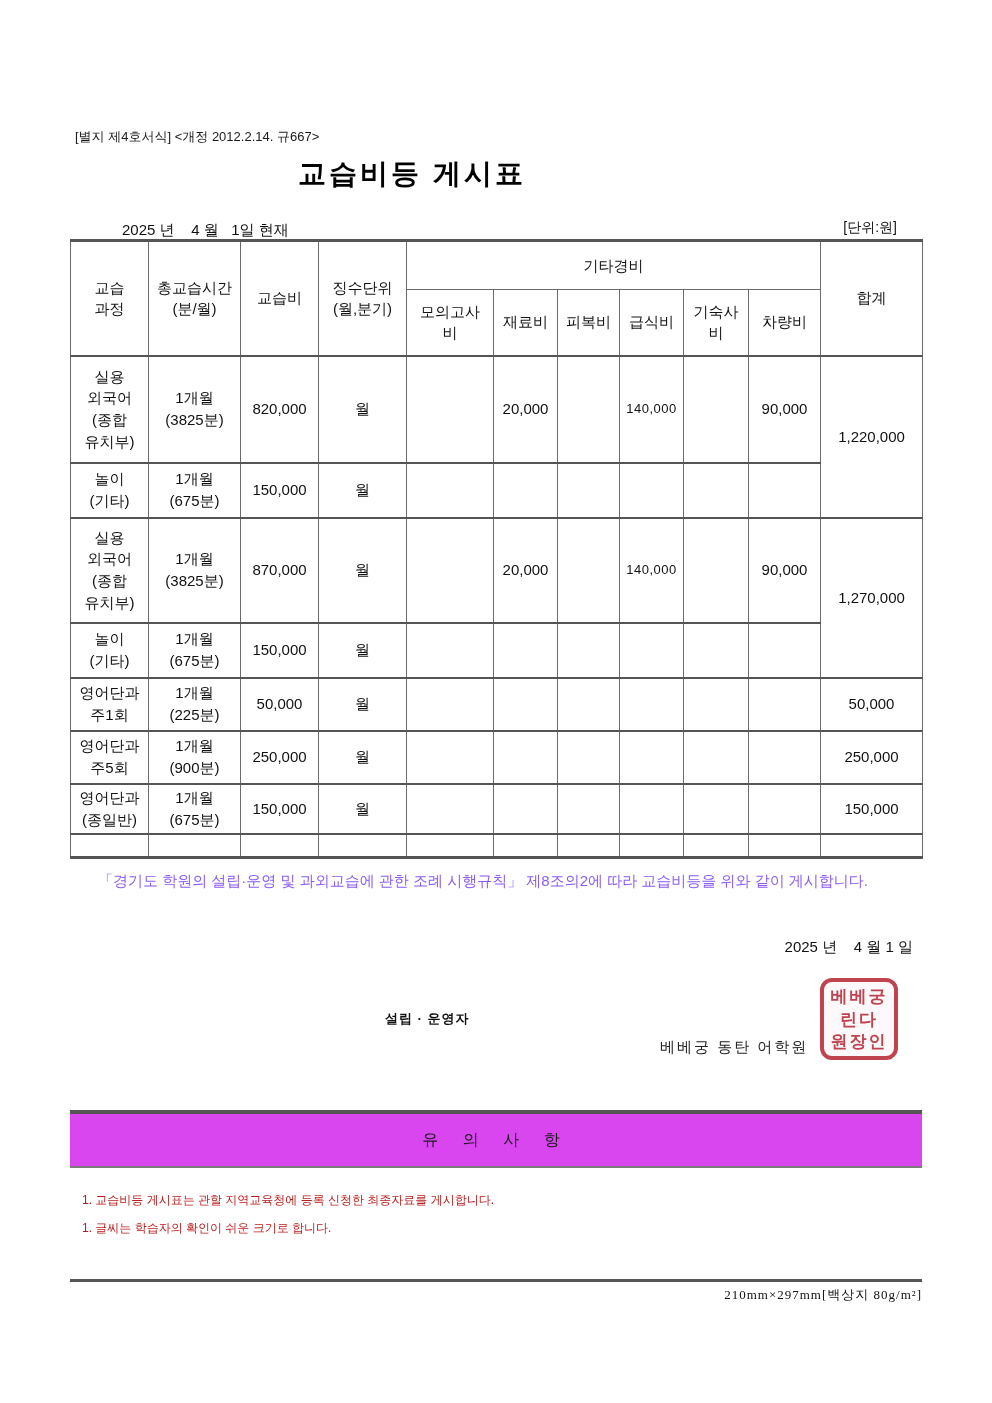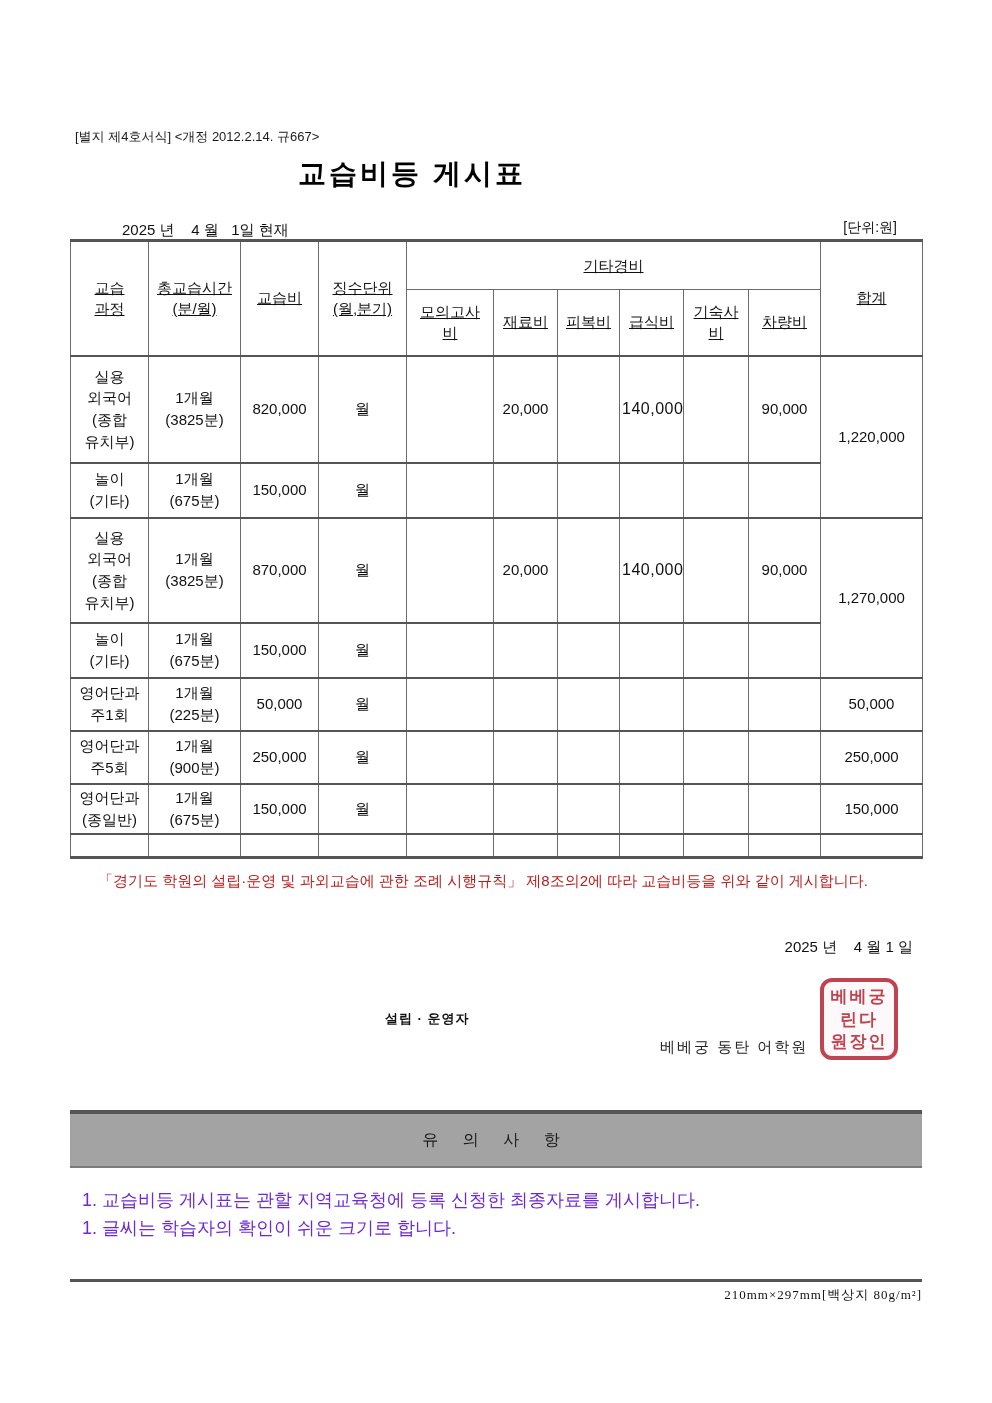--- a/index.html
+++ b/index.html
@@ -32,68 +32,68 @@
     border-collapse: collapse; table-layout: fixed; width: 852px;
     font-size: 15px; color: #111;
     border-top: 3px solid #555; border-bottom: 3px solid #555;
   }
   table.fee th, table.fee td {
     border-left: 1px solid #6b6b6b; border-right: 1px solid #6b6b6b;
     font-weight: normal; text-align: center; vertical-align: middle;
     padding: 1px 2px; white-space: pre-line; line-height: 1.45;
     overflow: hidden;
   }
-  table.fee thead th { border-bottom: 2px solid #555; text-decoration: underline; }
+  table.fee thead th { border-bottom: 2px solid #555; }
   table.fee thead th.group-etc { border-bottom: 1px solid #6b6b6b; }
   table.fee tbody td { border-top: 2px solid #555; }
-  table.fee td.small-num { font-size: 16px; letter-spacing: 0.5px; }
+  table.fee td.small-num { font-size: 13px; letter-spacing: 0.5px; }
   tr.hr1 { height: 49px; }
   tr.hr2 { height: 66px; }
   tr.r0 { height: 107px; }
   tr.r1 { height: 55px; }
   tr.r2 { height: 105px; }
   tr.r3 { height: 55px; }
   tr.r4 { height: 53px; }
   tr.r5 { height: 53px; }
   tr.r6 { height: 50px; }
   tr.r7 { height: 24px; }
 
   
   .statement {
     left: 70px; top: 866px; width: 852px; box-sizing: border-box;
     padding-left: 50px; padding-right: 2px; text-indent: -22px;
-    font-size: 15px; line-height: 1.95; color: #b91c1c;
+    font-size: 15px; line-height: 1.95; color: #8b5cf6;
   }
   .sign-date { right: 79px; top: 938px; font-size: 15px; white-space: pre; }
   .signer-label { left: 385px; top: 1010px; font-size: 13px; font-weight: 700; letter-spacing: 1px; }
   .academy-name { left: 660px; top: 1038px; font-size: 15px; letter-spacing: 2px; color: #222; }
 
   .stamp {
     left: 820px; top: 978px; width: 78px; height: 82px; box-sizing: border-box;
     border: 4px solid #bf4450; border-radius: 12px;
     display: flex; flex-direction: column; justify-content: space-evenly; align-items: center;
     color: #bf4450; background: rgba(191,68,80,0.03);
   }
   .stamp .stamp-line {
     font-family: "Liberation Serif", "DejaVu Serif", serif;
     font-weight: 700; font-size: 17px; line-height: 1; letter-spacing: 2px;
     white-space: nowrap;
   }
 
   
   .notice-bar {
     left: 70px; top: 1110px; width: 852px; height: 58px; box-sizing: border-box;
-    background: #a3a3a3;
+    background: #d946ef;
     border-top: 4px solid #555; border-bottom: 2px solid #7a7a7a;
     display: flex; align-items: center; justify-content: center;
   }
   .notice-bar .notice-title {
     font-size: 16px; color: #1a1a1a; letter-spacing: 10px; white-space: pre;
   }
-  .notice-list { left: 82px; top: 1186px; width: 840px; font-size: 18px; color: #6d28d9; }
+  .notice-list { left: 82px; top: 1186px; width: 840px; font-size: 12px; color: #b91c1c; }
   .notice-list .notice-item { line-height: 28px; white-space: pre; }
 
   .bottom-rule { left: 70px; top: 1279px; width: 852px; height: 3px; background: #555; }
   .paper-note { right: 70px; top: 1286px; font-size: 13px; letter-spacing: 1px; white-space: pre; font-family: Liberation Serif, serif; }
 </style>
 </head>
 <body>
 
 <div id="page">
 

